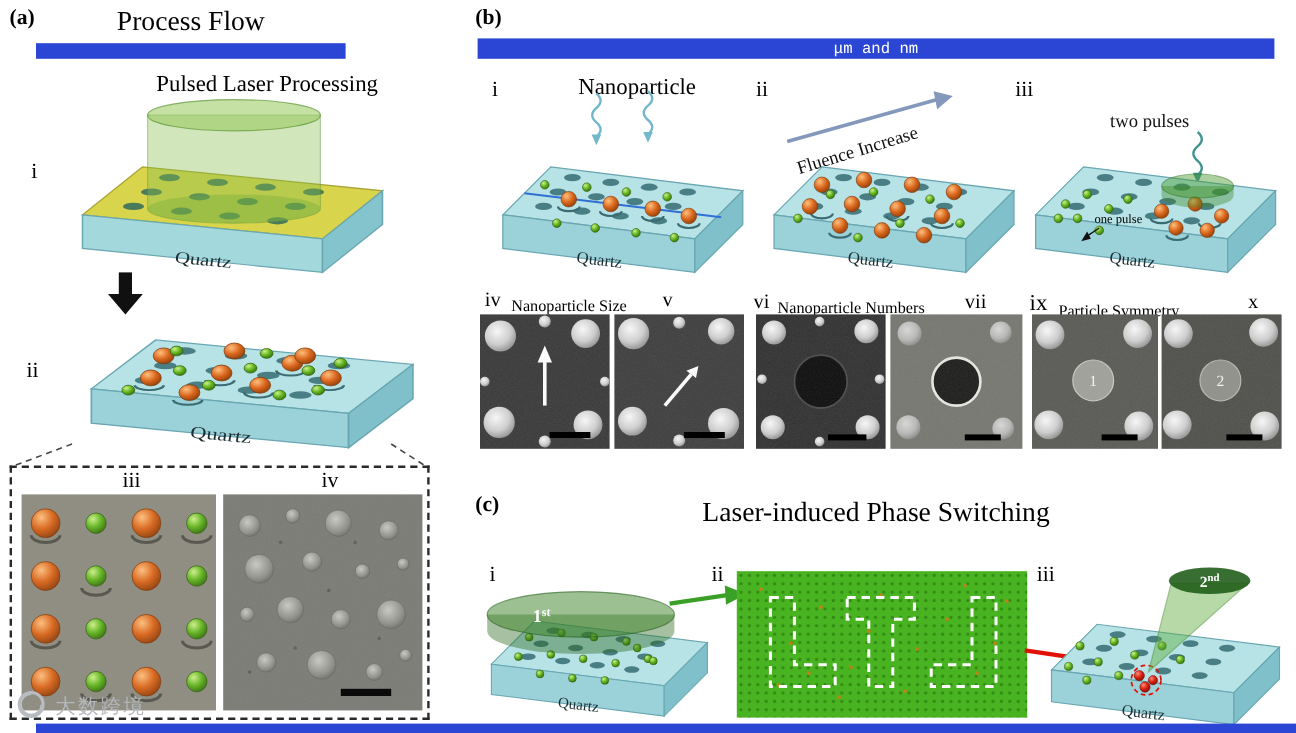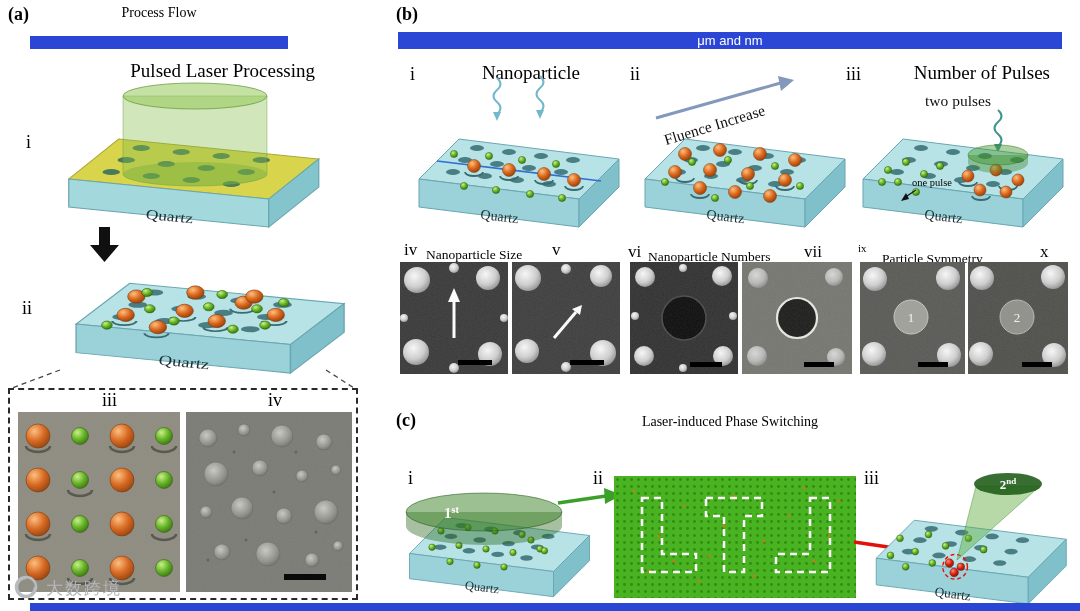--- a/index.html
+++ b/index.html
@@ -1,24 +1,24 @@
 <!DOCTYPE html>
 <html><head>
 <meta charset="utf-8">
 <style>
   *{margin:0;padding:0;box-sizing:border-box}
   html,body{background:#fff}
   .fig{position:relative;width:1080px;height:611px;background:#ffffff;font-family:"Liberation Serif",serif;color:#000;overflow:hidden}
   .plabel{position:absolute;font-size:18px;font-weight:700}
-  .ptitle{position:absolute;font-size:14px;text-align:center}
+  .ptitle{position:absolute;font-size:23px;text-align:center}
   .stitle{position:absolute;font-size:19px;text-align:right}
   .rlabel{position:absolute;font-size:18px}
   .semtitle{position:absolute;font-size:13.5px;}
   .bluebar{position:absolute;background:#2b46d4}
-  .bartext{display:block;text-align:center;color:#fff;font-size:13px;line-height:17px;font-family:Liberation Sans, sans-serif}
+  .bartext{display:block;text-align:center;color:#fff;font-size:13px;line-height:17px;font-family:Liberation Mono, monospace}
   .inset{position:absolute;border:2px dashed #2a2a2a}
   .wmtext{position:absolute;font-size:17px;color:#b4b8bd;font-family:"Liberation Sans",sans-serif;letter-spacing:2px}
   svg{position:absolute;overflow:visible}
   .quartz{font-size:14px;fill:#1c2e33}
 </style>
 </head>
 <body>
 
 <div class="fig">
 
@@ -237,21 +237,20 @@
 
   <div class="plabel" style="left:396px;top:4px">(b)</div>
   <div class="bluebar" style="left:398px;top:32px;width:664px;height:17px">
     <span class="bartext">μm and nm</span>
   </div>
 
   <div class="rlabel" style="left:410px;top:64px">i</div>
   <div class="stitle" style="left:440px;top:62px;width:140px">Nanoparticle</div>
   <div class="rlabel" style="left:630px;top:64px">ii</div>
   <div class="rlabel" style="left:846px;top:64px">iii</div>
-  <div class="stitle" style="left:880px;top:62px;width:170px">Number of Pulses</div>
 
   <svg style="left:402px;top:74px" width="225" height="160" viewBox="0 0 225 160">
     <g stroke="#72b7cc" stroke-width="2" fill="none">
       <path d="M 95,4 q 7,6 0,12 q -7,6 0,12 q 7,6 0,12"></path>
       <path d="M 138,2 q 7,6 0,12 q -7,6 0,12 q 7,6 0,12"></path>
     </g>
     <g fill="#72b7cc">
       <polygon points="91,38 99,38 95,47"></polygon>
         <polygon points="134,36 142,36 138,45"></polygon>
     </g>
@@ -359,21 +358,21 @@
       <text class="quartz" x="95" y="97" text-anchor="middle" transform="rotate(7 95 97)">Quartz</text>
     </g>
   </svg>
 
   <div class="rlabel" style="left:404px;top:240px;font-size:17px">iv</div>
   <div class="semtitle" style="left:426px;top:247px;width:125px">Nanoparticle Size</div>
   <div class="rlabel" style="left:552px;top:240px;font-size:17px">v</div>
   <div class="rlabel" style="left:628px;top:242px;font-size:17px">vi</div>
   <div class="semtitle" style="left:648px;top:249px;width:160px">Nanoparticle Numbers</div>
   <div class="rlabel" style="left:804px;top:242px;font-size:17px">vii</div>
-  <div class="rlabel" style="left:858px;top:242px;font-size:11px">ix</div>
+  <div class="rlabel" style="left:858px;top:242px;font-size:19px">ix</div>
   <div class="semtitle" style="left:882px;top:251px;width:125px">Particle Symmetry</div>
   <div class="rlabel" style="left:1040px;top:242px;font-size:17px">x</div>
 
   <svg style="left:400px;top:262px" width="108" height="112" viewBox="0 0 108 112">
     <rect width="108" height="112" fill="#383838"></rect>
     <g fill="url(#g-blob)">
       <circle cx="17" cy="18" r="13"></circle>
         <circle cx="88" cy="16" r="12"></circle>
       <circle cx="16" cy="90" r="13"></circle>
         <circle cx="90" cy="92" r="12"></circle>

